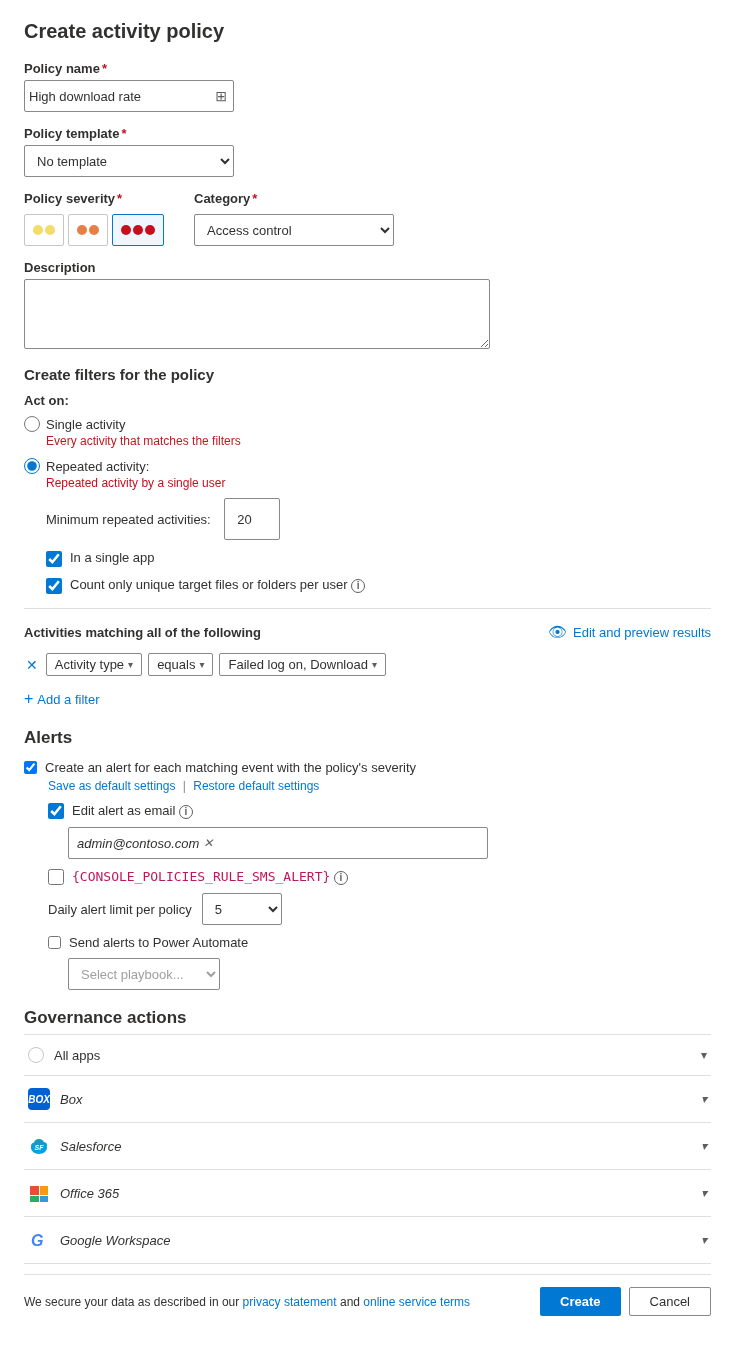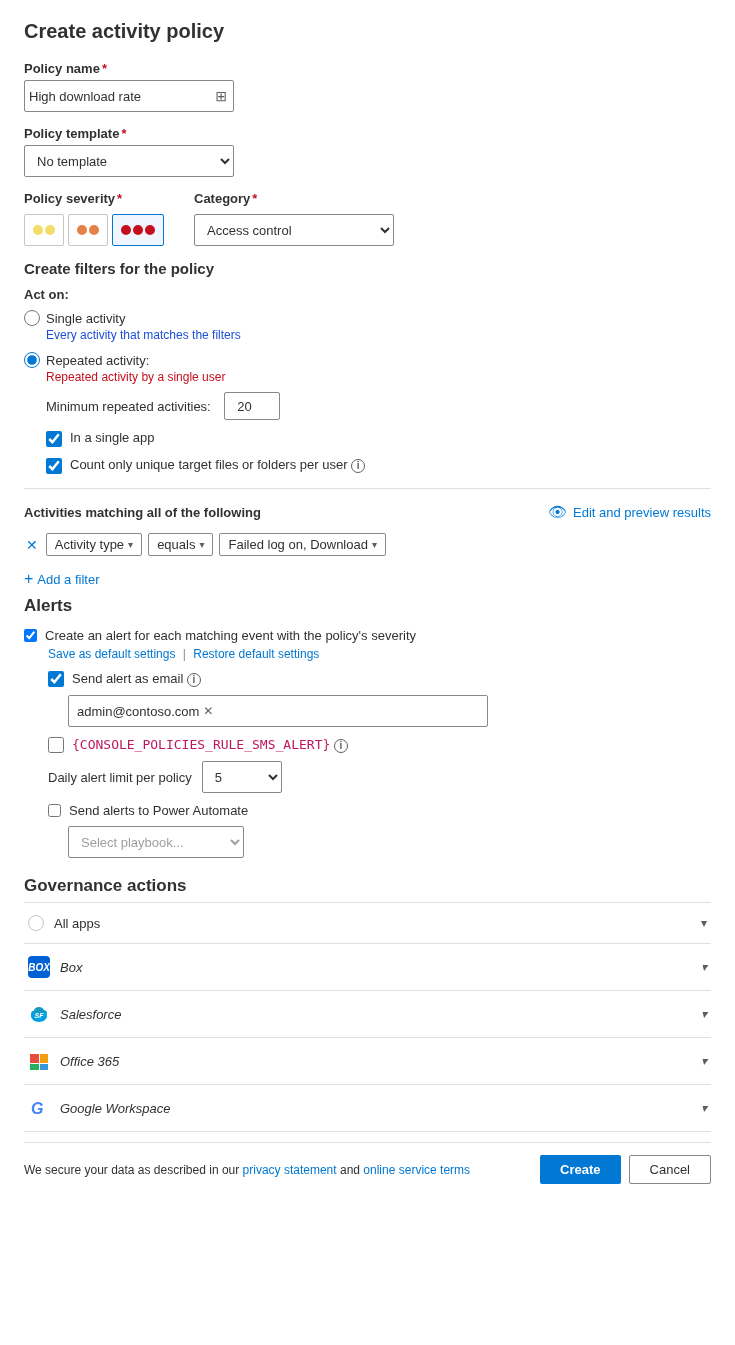--- a/index.html
+++ b/index.html
@@ -147,21 +147,21 @@
       accent-color: #0078d4;
       width: 16px;
       height: 16px;
     }
     .radio-label {
       font-size: 13px;
       color: #323130;
     }
     .radio-sub {
       font-size: 12px;
-      color: #1d4ed8;
+      color: #b91c1c;
       margin-left: 22px;
       margin-bottom: 4px;
     }
     .repeated-sub {
       color: #c50f1f;
       font-size: 12px;
       margin-left: 22px;
       margin-bottom: 8px;
     }
     .filter-row {
@@ -171,21 +171,21 @@
       margin-bottom: 8px;
       margin-left: 22px;
     }
     .filter-row label {
       font-size: 13px;
       color: #323130;
       min-width: 170px;
     }
     .filter-row input[type="number"] {
       width: 56px;
-      height: 28px;
+      height: 42px;
       text-align: center;
     }
     .filter-row span {
       font-size: 13px;
       color: #323130;
     }
     .checkbox-row {
       display: flex;
       align-items: flex-start;
       gap: 8px;
@@ -275,21 +275,21 @@
       align-items: center;
       gap: 4px;
       color: #0078d4;
       font-size: 13px;
       cursor: pointer;
       background: none;
       border: none;
       padding: 4px 0;
     }
     .alerts-section {
-      margin-top: 4px;
+      margin-top: 16px;
     }
     .alerts-title {
       font-size: 17px;
       font-weight: 600;
       color: #323130;
       margin-bottom: 12px;
     }
     .alert-checkbox-main {
       display: flex;
       align-items: center;
@@ -330,20 +330,21 @@
       display: flex;
       align-items: center;
       border: 1px solid #8a8886;
       border-radius: 2px;
       padding: 4px 8px;
       width: 420px;
       min-height: 32px;
       background: #fff;
       flex-wrap: wrap;
       gap: 4px;
+      font-style: italic;
     }
     .email-tag {
       display: flex;
       align-items: center;
       gap: 4px;
       font-size: 13px;
       color: #323130;
     }
     .email-tag .remove-tag {
       color: #605e5c;
@@ -372,21 +373,21 @@
       height: 32px;
     }
     .power-automate-row {
       display: flex;
       align-items: center;
       gap: 8px;
       margin-left: 24px;
       margin-bottom: 8px;
     }
     .playbook-select {
-      width: 176px;
+      width: 152px;
       height: 32px;
       margin-left: 44px;
       color: #a19f9d;
     }
     .governance-section {
       margin-top: 18px;
     }
     .governance-title {
       font-size: 17px;
       font-weight: 600;
@@ -541,20 +542,24 @@
         <span>Category</span><span class="required">*</span>
       </label>
       <select class="category-select">
         <option>Access control</option>
         <option>Threat detection</option>
         <option>Compliance</option>
       </select>
     </div>
   </div>
 
+  <div class="form-group">
+    <label class="field-label">Description</label>
+    <textarea class="description-textarea" style=""></textarea>
+  </div>
 
   <div>
     <div class="section-title">Create filters for the policy</div>
     <div class="act-on-label">Act on:</div>
 
     <div class="radio-group">
       <div class="radio-row">
         <input type="radio" name="act_on" id="single" style="">
         <label class="radio-label" for="single">Single activity</label>
       </div>
@@ -633,21 +638,21 @@
     <div class="alert-links">
       <a>Save as default settings</a>
       <span>|</span>
       <a>Restore default settings</a>
     </div>
 
     
     <div class="sub-checkbox-row">
       <input type="checkbox" id="sendEmail" checked="" style="">
       <label for="sendEmail">
-        <span>Send alert as email</span>
+        <span>Edit alert as email</span>
         <span class="info-icon">i</span>
       </label>
     </div>
 
     <div class="email-input-row">
       <div class="email-tag-input">
         <div class="email-tag">
           <span>admin@contoso.com</span>
           <span class="remove-tag">✕</span>
         </div>

